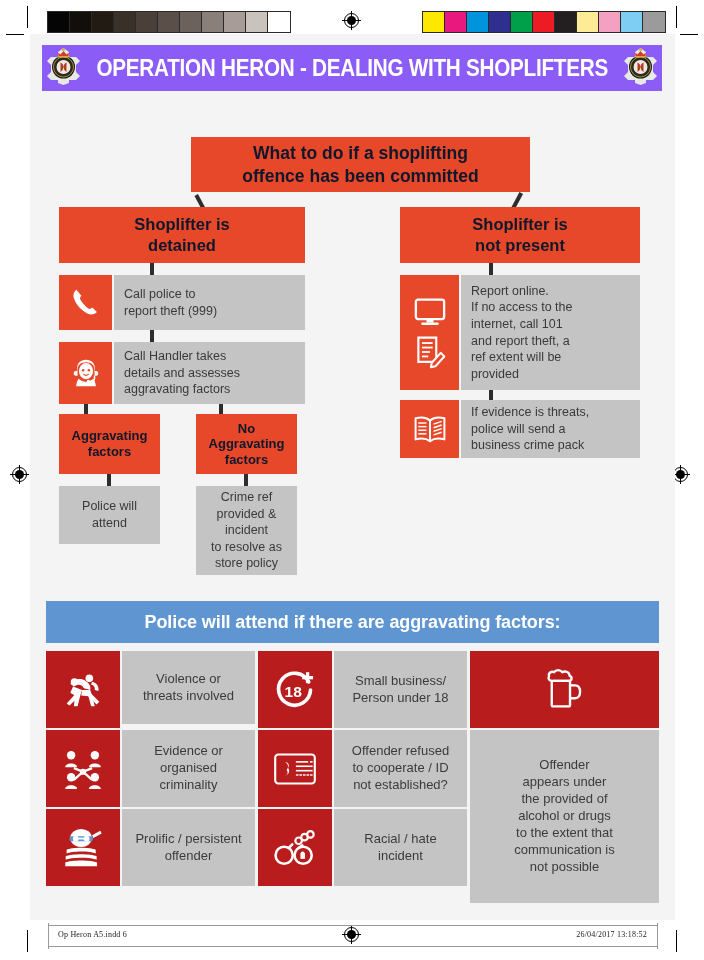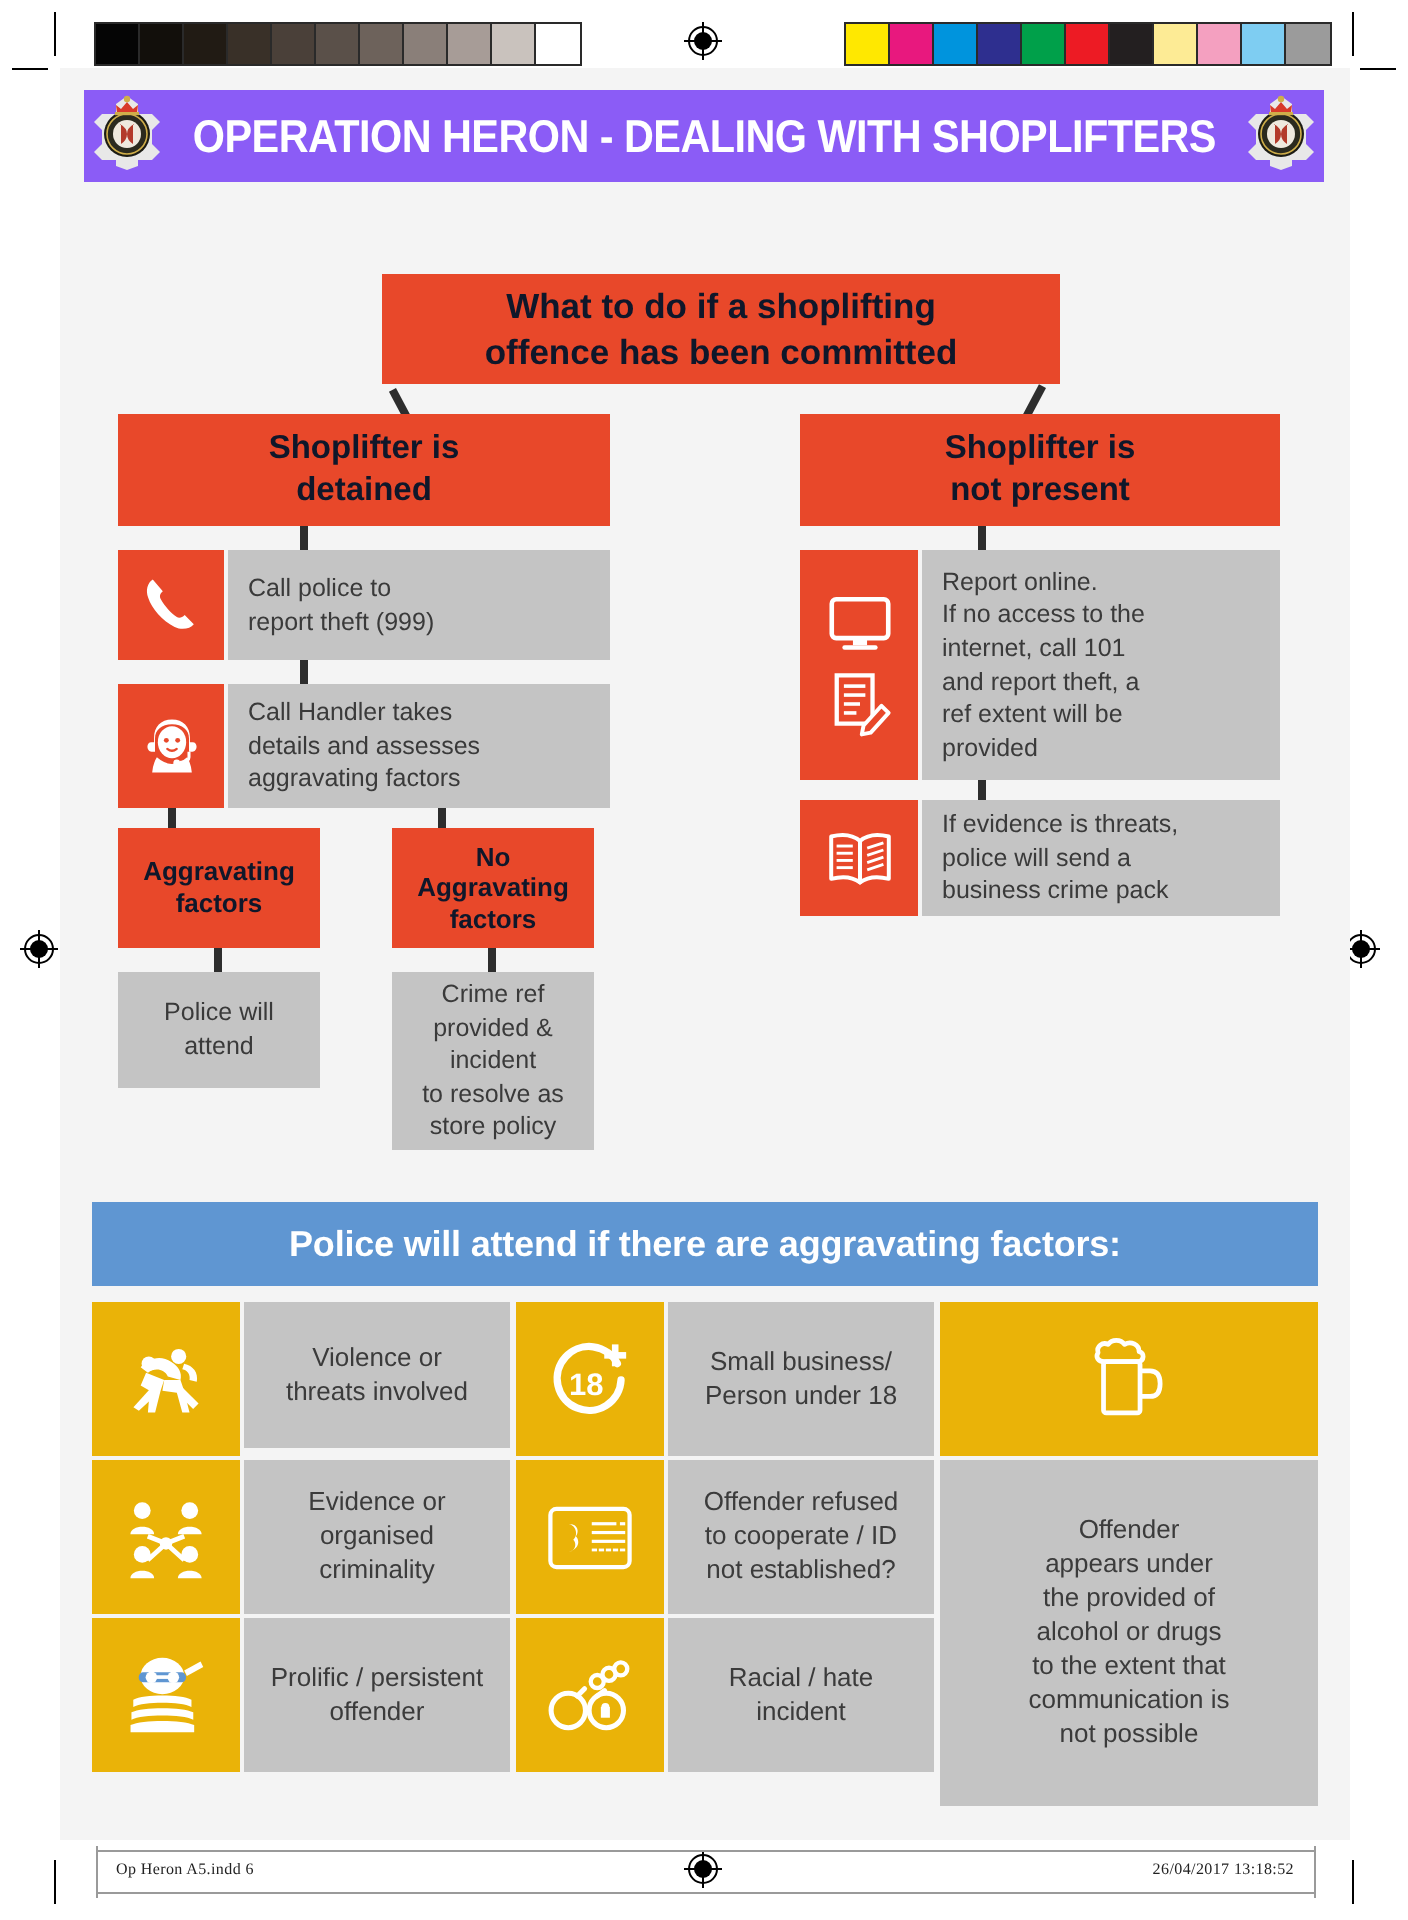--- a/index.html
+++ b/index.html
@@ -138,21 +138,21 @@
   .af-header-txt {
     color: #ffffff; font-size: 18px; font-weight: bold; letter-spacing: -0.1px;
   }
 
   .grid { position: absolute; left: 16px; top: 617px; width: 613px; height: 252px; }
   .cell {
     position: absolute;
     display: flex; align-items: center; justify-content: center;
     text-align: center;
   }
-  .grid-icon { background: #eab308; }
+  .grid-icon { background: #b91c1c; }
   .grid-text { background: #c4c4c4; color: #3b3b3b; font-size: 13px; line-height: 1.3; padding: 0 6px; }
 
   
   .footer {
     position: absolute; left: 30px; top: 925px; width: 645px; height: 22px;
     font-family: "Liberation Serif", serif;
     font-size: 8px; color: #222;
   }
   .footer .fleft  { position: absolute; left: 28px; top: 5px; letter-spacing: 0.2px; }
   .footer .fright { position: absolute; right: 28px; top: 5px; letter-spacing: 0.2px; }

